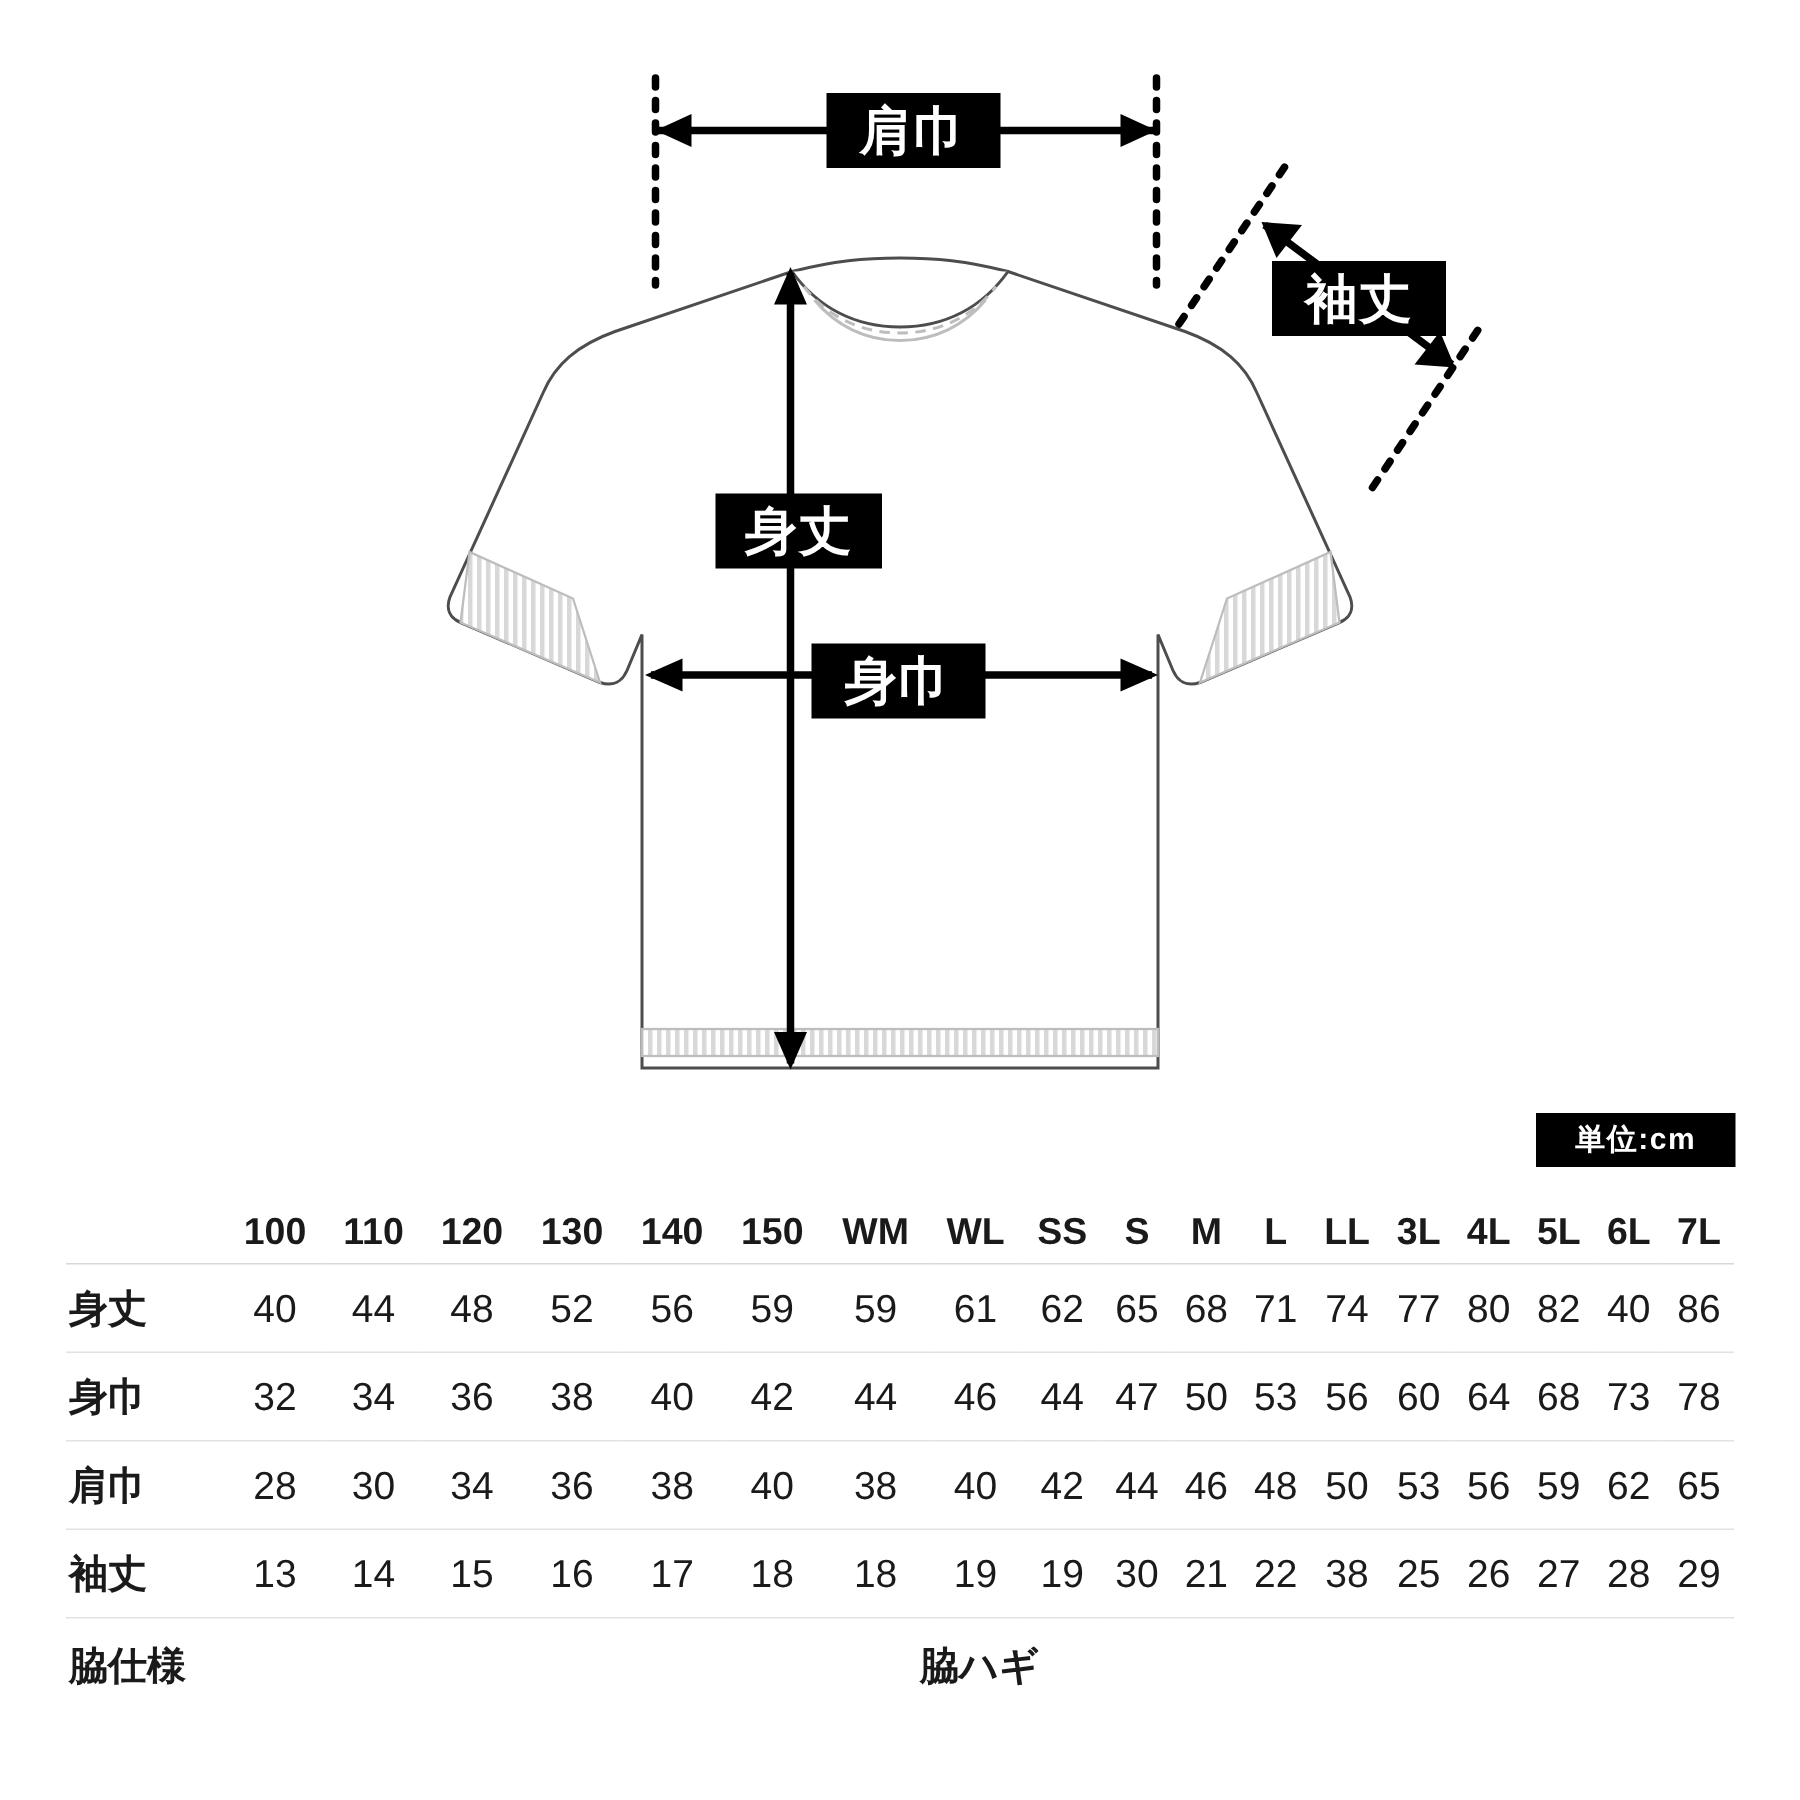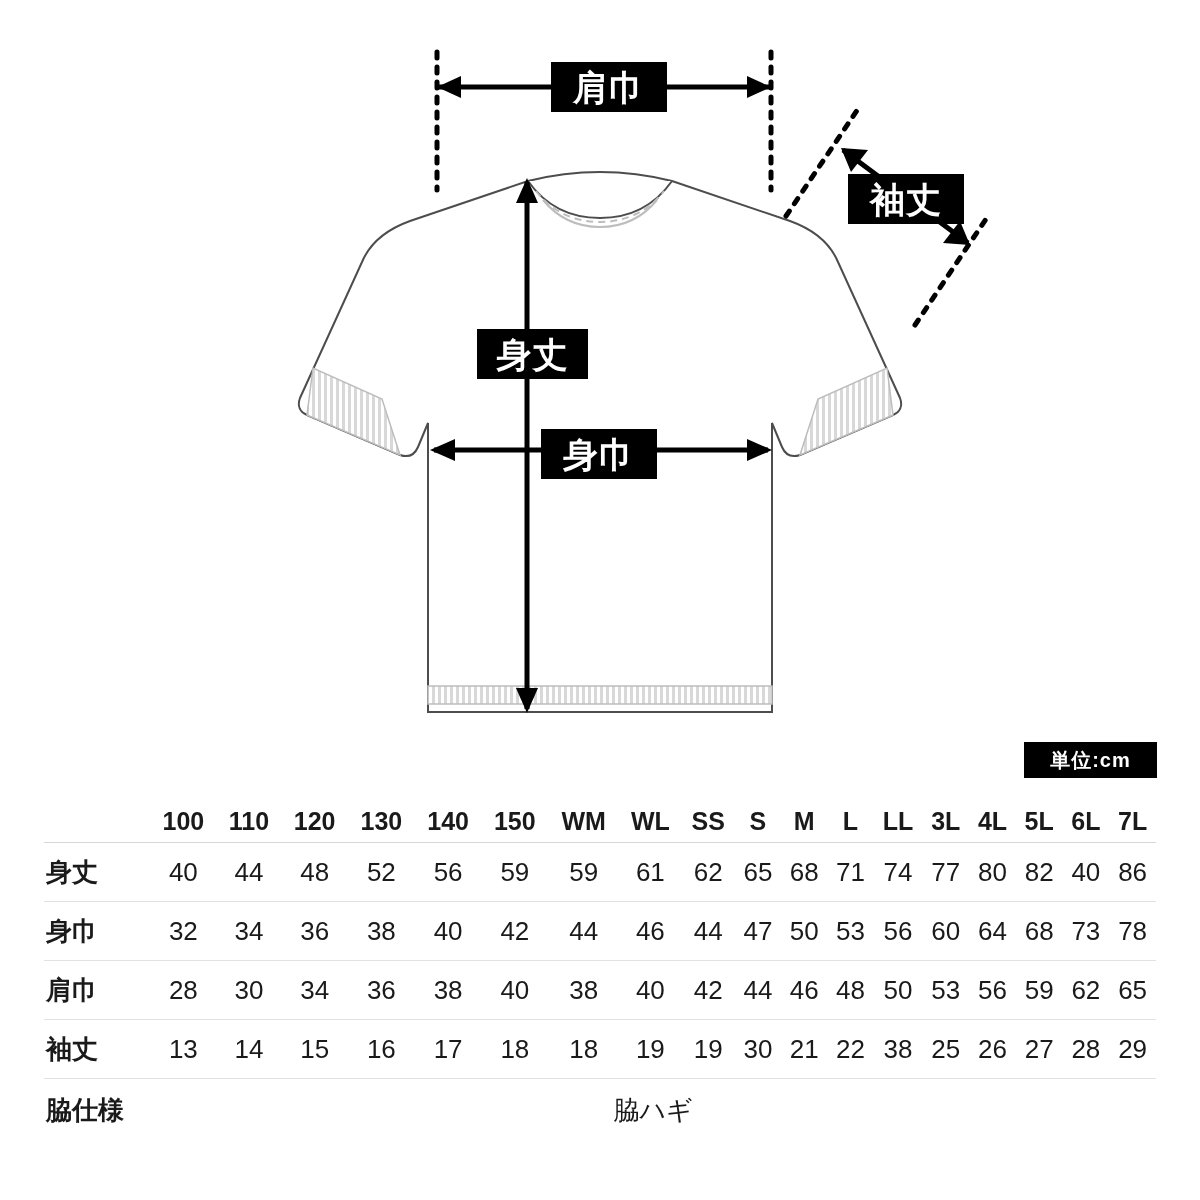--- a/index.html
+++ b/index.html
@@ -111,21 +111,21 @@
   }
   #size-table tbody td {
     font-weight: normal;
     font-size: 26px;
   }
   #size-table tbody tr td.rowhead {
     font-weight: bold;
   }
   #size-table tfoot td {
     border-bottom: none;
-    font-weight: normal;
+    font-weight: bold;
     font-size: 26px;
     height: 62px;
   }
   #size-table tfoot td.rowhead {
     font-weight: bold;
   }
   #size-table tfoot tr {
     border-top: 1px solid #d8d8d8;
   }
   .spec-cell {

